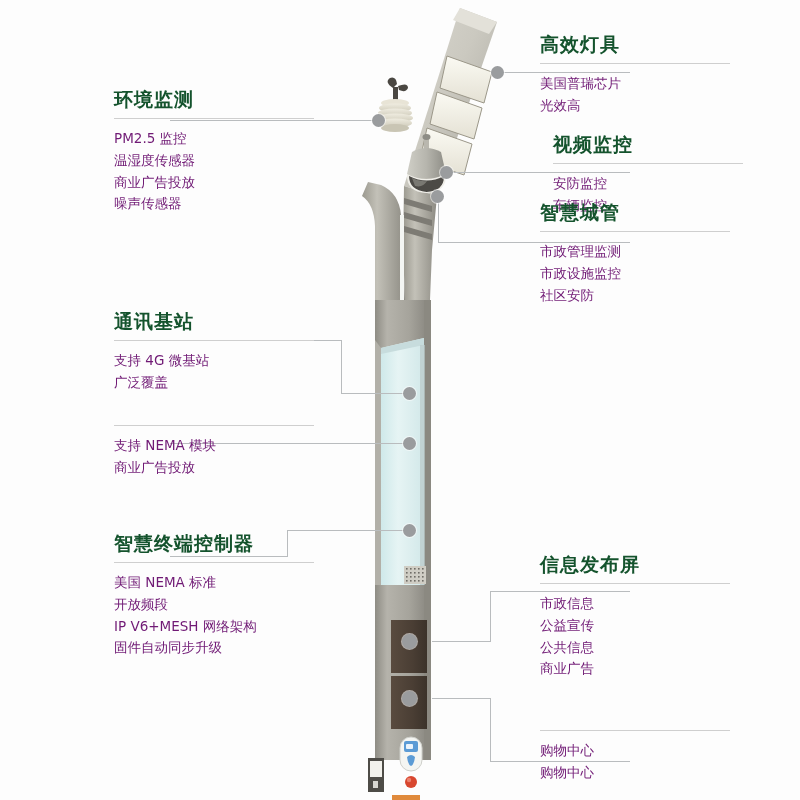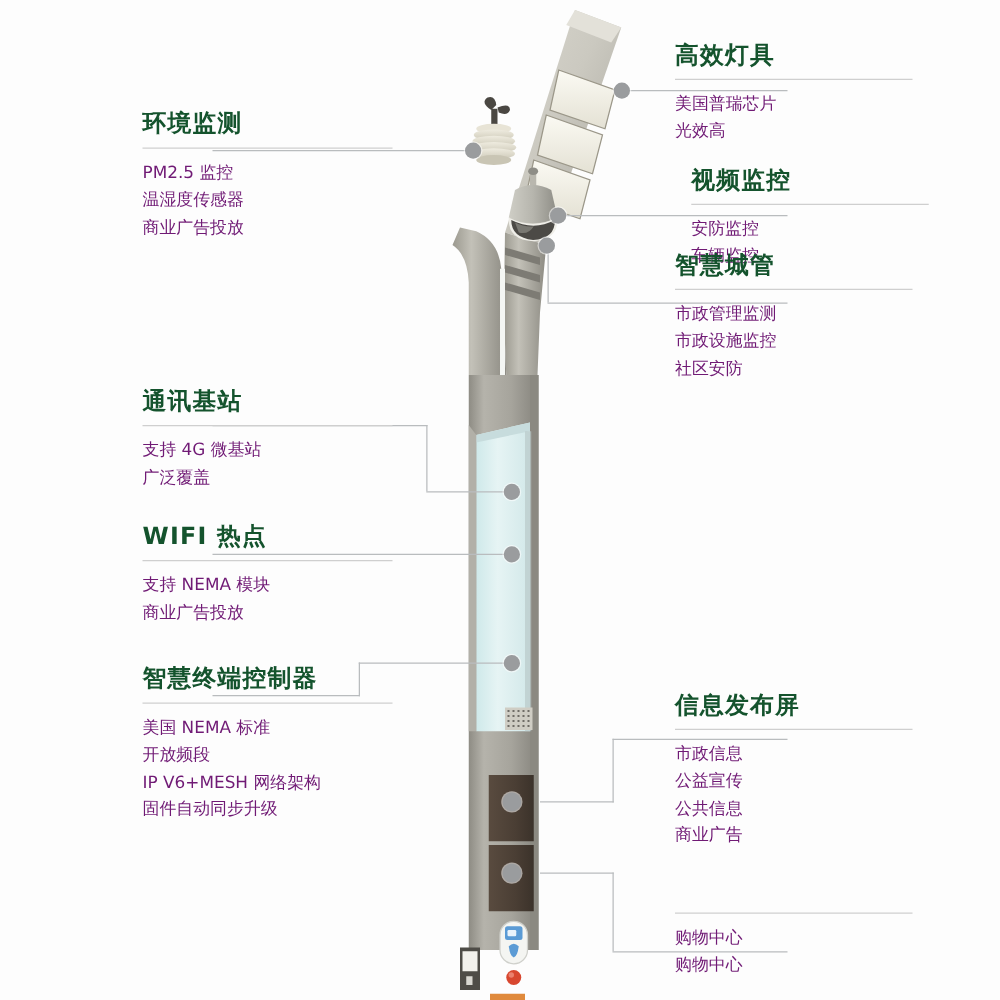--- a/index.html
+++ b/index.html
@@ -215,34 +215,34 @@
   <div class="leader hline" style="left:490px;top:761px;width:140px;"></div>
   <div class="dot" style="left:402px;top:691px;width:15px;height:15px;"></div>
 
   <div class="callout left" style="left:114px;top:88px;">
     <div class="title">环境监测</div>
     <div class="rule"></div>
     <div class="lines">
       <div>PM2.5 监控</div>
       <div>温湿度传感器</div>
       <div>商业广告投放</div>
+      <div>噪声传感器</div>
     </div>
   </div>
 
   <div class="callout left" style="left:114px;top:310px;">
     <div class="title">通讯基站</div>
     <div class="rule"></div>
     <div class="lines">
       <div>支持 4G 微基站</div>
       <div>广泛覆盖</div>
     </div>
   </div>
 
   <div class="callout left" style="left:114px;top:418px;">
-    <div class="title">WIFI 热点</div>
     <div class="rule"></div>
     <div class="lines">
       <div>支持 NEMA 模块</div>
       <div>商业广告投放</div>
     </div>
   </div>
 
   <div class="callout left" style="left:114px;top:532px;">
     <div class="title">智慧终端控制器</div>
     <div class="rule"></div>

